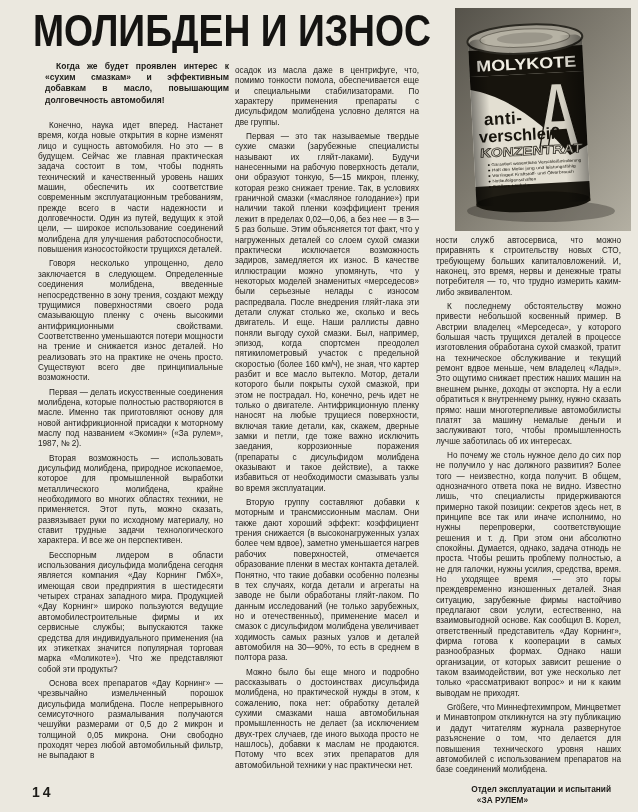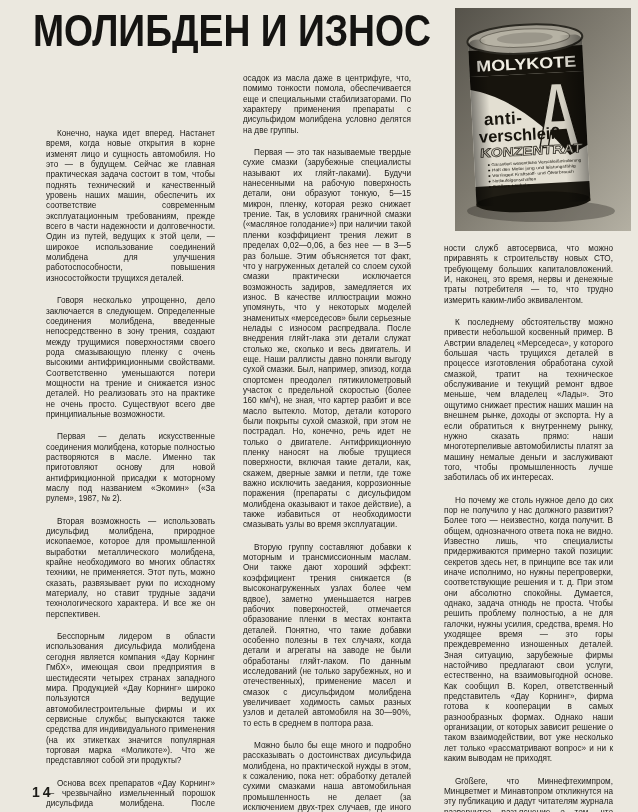--- a/index.html
+++ b/index.html
@@ -12,21 +12,21 @@
   .title-svg{position:absolute;left:31px;top:7px}
   .lead{
     position:absolute;left:45px;top:61px;width:184px;
     font-size:8.5px;line-height:11.2px;font-weight:bold;
     text-align:justify;text-indent:11px;
   }
   .col{
     position:absolute;width:192px;
     font-size:8.2px;line-height:10.35px;text-align:justify;
   }
-  .col p{margin:12px;text-indent:11px}
+  .col p{margin:4px;text-indent:11px}
   .col p.cont{text-indent:0}
   .col1{left:34px;top:117px;width:193px}
   .col2{left:231px;top:62px}
   .col3{left:432px;top:232px;width:193px}
   .photo{position:absolute;left:455px;top:8px;width:176px;height:223px}
   .badges{position:absolute;left:12px;top:694px}
   .signature{font-weight:bold;margin-top:8px;font-size:8.3px;line-height:11px}
   .sig-line1{text-align:right;padding-right:14px}
   .sig-line2{text-align:center;padding-right:52px}
   .pagenum{
@@ -36,20 +36,21 @@
 </style>
 </head>
 <body>
 
 <div class="page">
 
   <svg class="title-svg" width="404" height="46">
     <text x="2" y="39" font-size="45" font-weight="bold" fill="#151412" textLength="398" lengthAdjust="spacingAndGlyphs">МОЛИБДЕН И ИЗНОС</text>
   </svg>
 
+  <div class="lead">Когда же будет проявлен интерес к «сухим смазкам» и эффективным добавкам в масло, повышающим долговечность автомобиля!</div>
 
   <div class="col col1">
       <p>Конечно, наука идет вперед. Настанет время, когда новые открытия в корне изменят лицо и сущность автомобиля. Но это — в будущем. Сейчас же главная практическая задача состоит в том, чтобы поднять технический и качественный уровень наших машин, обеспечить их соответствие современным эксплуатационным требованиям, прежде всего в части надежности и долговечности. Один из путей, ведущих к этой цели, — широкое использование соединений молибдена для улучшения работоспособности, повышения износостойкости трущихся деталей.</p>
       <p>Говоря несколько упрощенно, дело заключается в следующем. Определенные соединения молибдена, введенные непосредственно в зону трения, создают между трущимися поверхностями своего рода смазывающую пленку с очень высокими антифрикционными свойствами. Соответственно уменьшаются потери мощности на трение и снижается износ деталей. Но реализовать это на практике не очень просто. Существуют всего две принципиальные возможности.</p>
       <p>Первая — делать искусственные соединения молибдена, которые полностью растворяются в масле. Именно так приготовляют основу для новой антифрикционной присадки к моторному маслу под названием «Экомин» («За рулем», 1987, № 2).</p>
       <p>Вторая возможность — использовать дисульфид молибдена, природное ископаемое, которое для промышленной выработки металлического молибдена, крайне необходимого во многих областях техники, не применяется. Этот путь, можно сказать, развязывает руки по исходному материалу, но ставит трудные задачи технологического характера. И все же он перспективен.</p>
       <p>Бесспорным лидером в области использования дисульфида молибдена сегодня является компания «Дау Корнинг ГмбХ», имеющая свои предприятия в шестидесяти четырех странах западного мира. Продукцией «Дау Корнинг» широко пользуются ведущие автомобилестроительные фирмы и их сервисные службы; выпускаются также средства для индивидуального применения (на их этикетках значится популярная торговая марка «Моликоте»). Что же представляют собой эти продукты?</p>
       <p>Основа всех препаратов «Дау Корнинг» — чрезвычайно измельченный порошок дисульфида молибдена. После непрерывного семисуточного размалывания получаются чешуйки размерами от 0,5 до 2 микрон и толщиной 0,05 микрона. Они свободно проходят через любой автомобильный фильтр, не выпадают в</p>
     </div>
   <div class="col col2">

